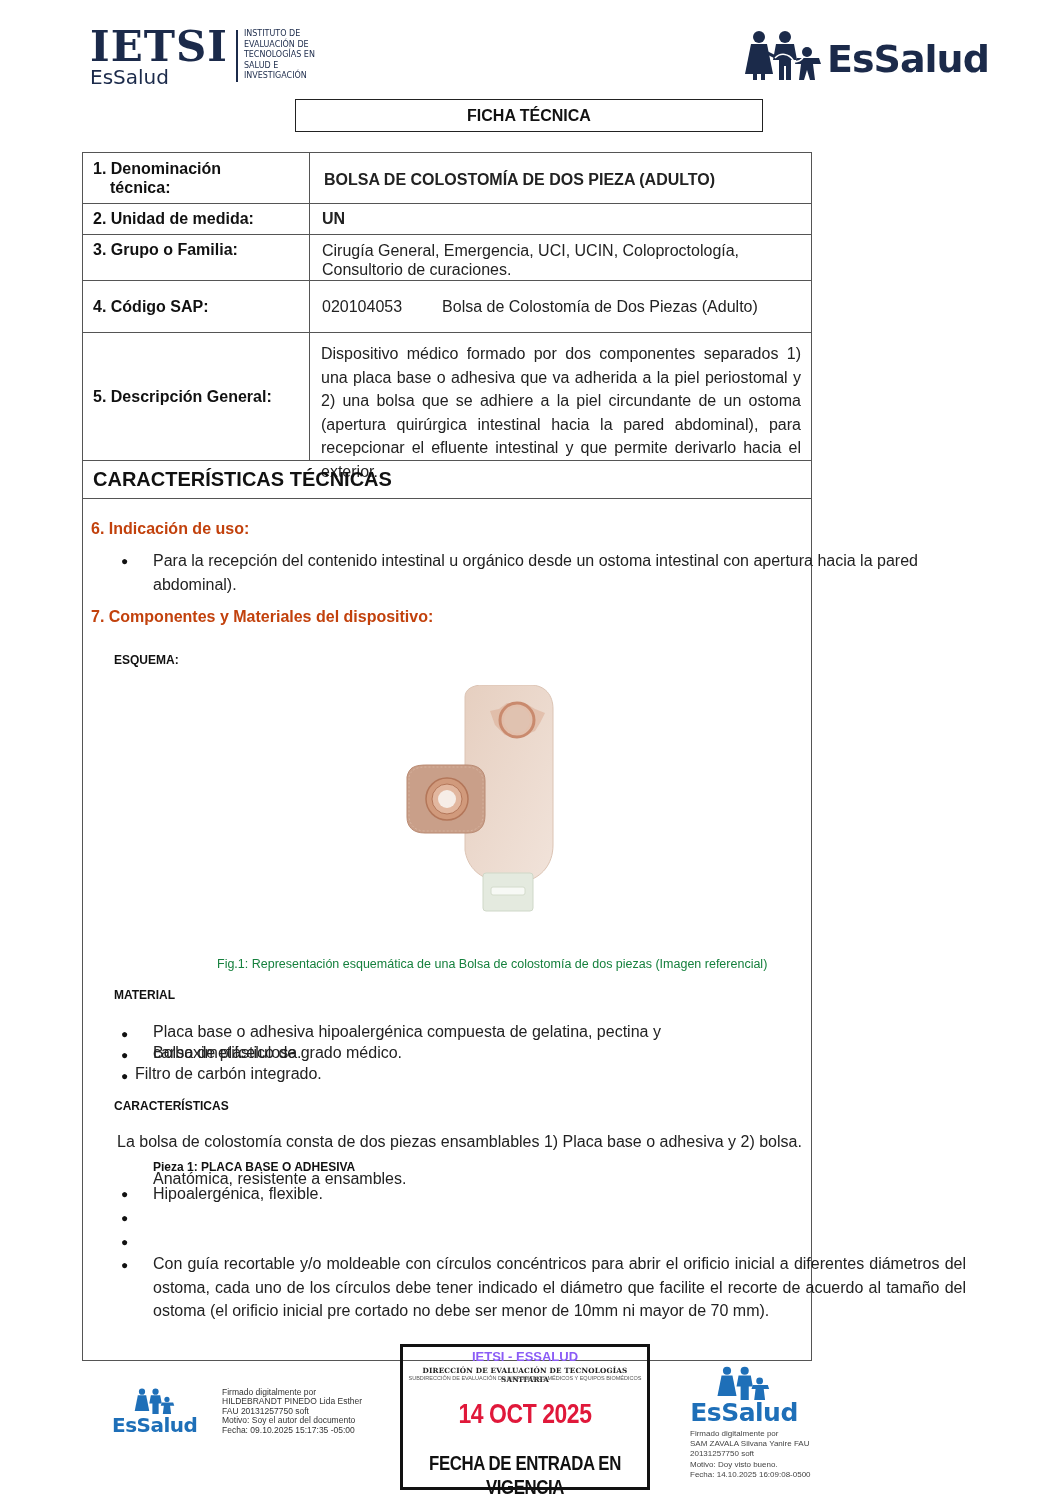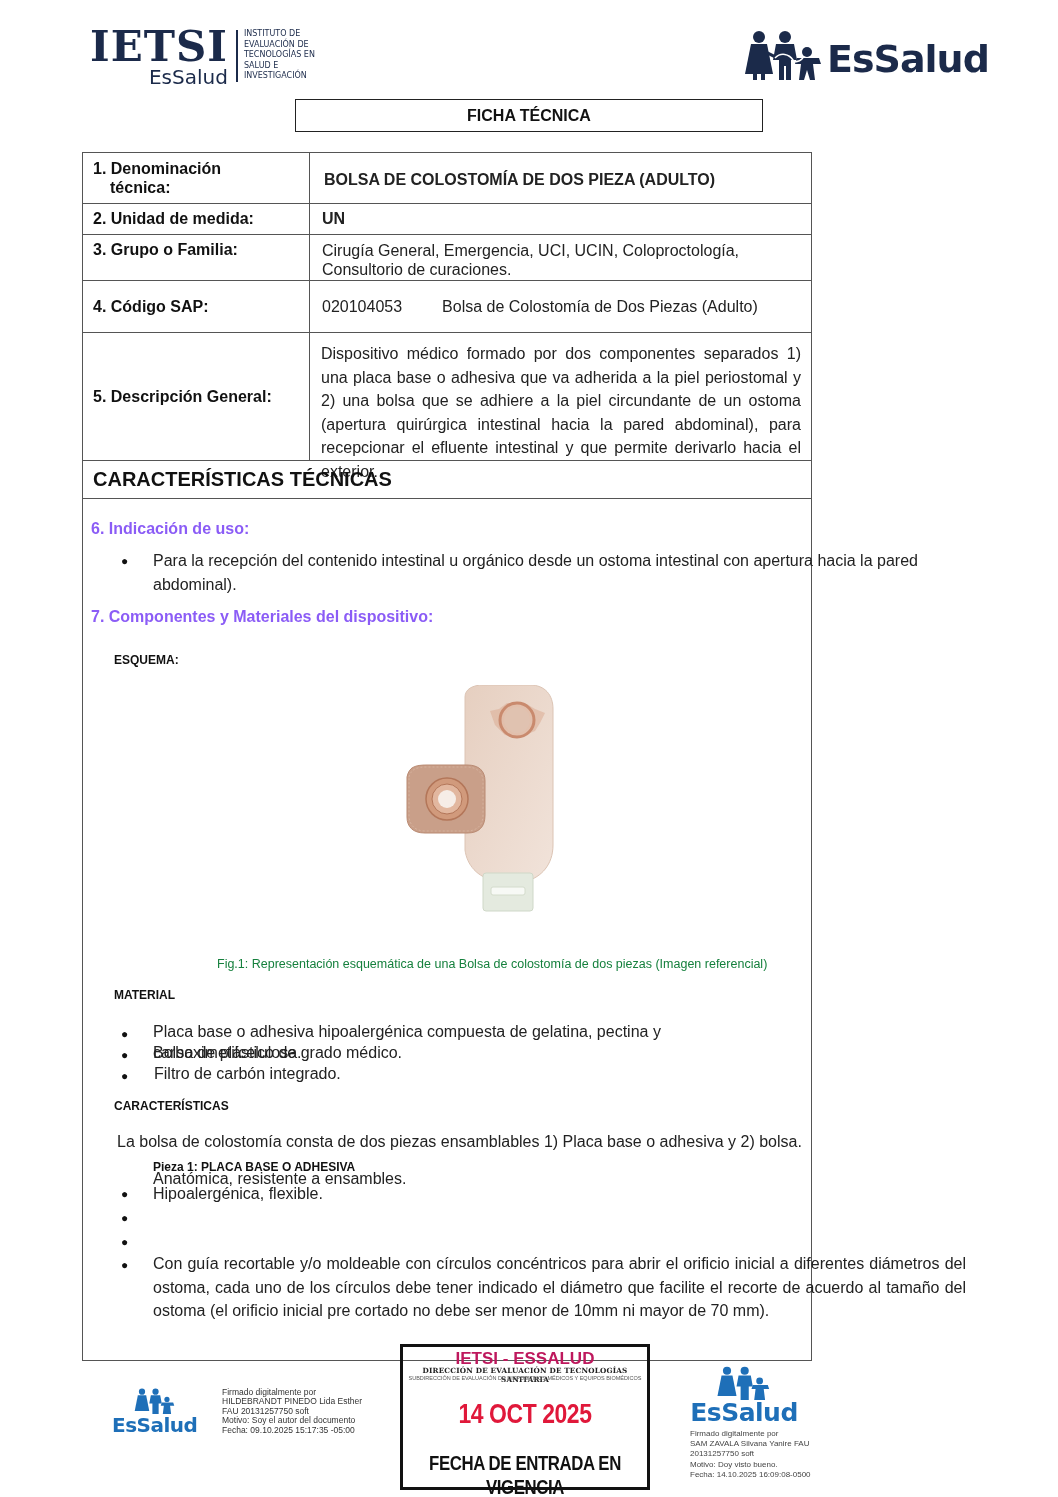--- a/index.html
+++ b/index.html
@@ -1,21 +1,21 @@
 <!DOCTYPE html>
 <html><head>
 <meta charset="utf-8">
 <style>
   * { box-sizing: border-box; margin: 0; padding: 0; }
   html, body { width: 1058px; height: 1497px; background: #ffffff; }
   body { position: relative; font-family: "Liberation Sans", sans-serif; color: #1a1a1a; overflow: hidden; }
 
   
   .ietsi-logo { position: absolute; left: 90px; top: 28px; display: flex; align-items: flex-start; }
-  .ietsi-left { display: flex; flex-direction: column; align-items: flex-end; }
+  .ietsi-left { display: flex; flex-direction: column; }
   .ietsi-word { font-family: "DejaVu Serif", serif; font-weight: bold; font-size: 42px; color: #1b2a4a; line-height: 38px; letter-spacing: 1px; }
   .ietsi-sub { font-family: "DejaVu Sans", sans-serif; font-size: 20px; color: #1b2a4a; line-height: 22px; margin-top: 0px; }
   .ietsi-divider { width: 2px; height: 52px; background: #1b2a4a; margin: 2px 6px 0 8px; }
   .ietsi-text { font-family: "DejaVu Sans", sans-serif; font-size: 8px; color: #1b2a4a; line-height: 10.6px; text-transform: uppercase; margin-top: 1px; }
 
   .essalud-logo { position: absolute; left: 745px; top: 30px; display: flex; align-items: flex-end; }
   .essalud-logo svg { display: block; }
   .essalud-word { font-family: "DejaVu Sans", sans-serif; font-weight: bold; font-size: 38px; color: #1b2a4a; line-height: 42px; margin-left: 4px; letter-spacing: -1px; }
 
   
@@ -24,37 +24,37 @@
   
   .frame { position: absolute; left: 82px; top: 152px; width: 730px; height: 1209px; border: 1px solid #555; }
   .row { position: absolute; left: 0; width: 100%; border-bottom: 1px solid #555; }
   .cell-label { position: absolute; left: 0; top: 0; bottom: 0; width: 227px; border-right: 1px solid #555; display: flex; align-items: center; padding-left: 10px; font-weight: bold; font-size: 16px; color: #111; }
   .cell-value { position: absolute; left: 228px; right: 0; top: 0; bottom: 0; display: flex; align-items: center; padding-left: 11px; padding-right: 10px; font-size: 16px; color: #222; }
 
   .desc-text { font-size: 16px; line-height: 23.5px; text-align: justify; color: #222; }
 
   .section-head { position: absolute; left: 10px; top: 0; bottom: 0; display: flex; align-items: center; font-weight: bold; font-size: 20px; color: #111; }
   .abs { position: absolute; }
-  .num-heading { font-weight: bold; font-size: 16px; color: #8b5cf6; }
+  .num-heading { font-weight: bold; font-size: 16px; color: #c2410c; }
   .para { font-size: 16px; color: #222; line-height: 23.5px; }
   .bullet { position: absolute; font-size: 12px; color: #111; }
   .sub-heading { font-weight: bold; font-size: 12px; color: #111; }
 
   
   .figure { position: absolute; left: 395px; top: 685px; width: 170px; height: 230px; }
   .caption { position: absolute; left: 217px; top: 957px; font-size: 12.5px; color: #15803d; }
 
   
   .sig-left { position: absolute; left: 112px; top: 1388px; display: flex; }
   .sig-left-logo { display: flex; flex-direction: column; align-items: center; }
   .sig-logo-word { font-family: "DejaVu Sans", sans-serif; font-weight: bold; font-size: 20px; color: #1e6fb8; line-height: 22px; letter-spacing: -0.5px; }
   .sig-left-text { position: absolute; left: 222px; top: 1388px; font-size: 8.5px; line-height: 9.4px; color: #333; }
 
   .stamp { position: absolute; left: 400px; top: 1344px; width: 250px; height: 146px; border: 3px solid #111; }
-  .stamp-title { position: absolute; left: 0; right: 0; top: 2px; text-align: center; font-weight: bold; font-size: 17px; color: #be185d; }
+  .stamp-title { position: absolute; left: 0; right: 0; top: 2px; text-align: center; font-weight: bold; font-size: 13px; color: #8b5cf6; }
   .stamp-l1 { position: absolute; left: 0; right: 0; top: 19px; text-align: center; font-family: "DejaVu Serif", serif; font-weight: bold; font-size: 7.2px; color: #222; letter-spacing: 0.2px; }
   .stamp-l2 { position: absolute; left: 0; right: 0; top: 28px; text-align: center; font-size: 5.5px; color: #555; }
   .stamp-date { position: absolute; left: 0; right: 0; top: 52px; text-align: center; font-weight: bold; font-size: 27px; color: #e0183a; transform: scaleX(0.85); letter-spacing: -0.5px; }
   .stamp-foot { position: absolute; left: 0; right: 0; top: 104px; text-align: center; font-weight: bold; font-size: 21px; color: #111; transform: scaleX(0.8); letter-spacing: -0.5px; }
 
   .sig-right { position: absolute; left: 694px; top: 1366px; display: flex; flex-direction: column; align-items: center; width: 100px; }
   .sig-right-word { font-family: "DejaVu Sans", sans-serif; font-weight: bold; font-size: 25px; color: #1e6fb8; line-height: 26px; letter-spacing: -0.5px; }
   .sig-right-text { position: absolute; left: 690px; top: 1429px; font-size: 8px; line-height: 10.2px; color: #444; }
 </style>
 </head>
@@ -141,21 +141,21 @@
   <div class="abs num-heading" style="left:8px; top:455px;">7.  Componentes y Materiales del dispositivo:</div>
   <div class="abs sub-heading" style="left:31px; top:500px;">ESQUEMA:</div>
 
   <div class="abs sub-heading" style="left:31px; top:835px;">MATERIAL</div>
 
   <span class="bullet" style="left:38px; top:874px;">●</span>
   <div class="abs para" style="left:70px; top:868px; line-height:21px;">Placa base o adhesiva hipoalergénica compuesta de gelatina, pectina y carboximetilcelulosa.</div>
   <span class="bullet" style="left:38px; top:895px;">●</span>
   <div class="abs para" style="left:70px; top:889px; line-height:21px;">Bolsa de plástico de grado médico.</div>
   <span class="bullet" style="left:38px; top:916px;">●</span>
-  <div class="abs para" style="left:71px; top:910px; line-height:21px;">Filtro de carbón integrado.</div>
+  <div class="abs para" style="left:52px; top:910px; line-height:21px;">Filtro de carbón integrado.</div>
 
   <div class="abs sub-heading" style="left:31px; top:946px;">CARACTERÍSTICAS</div>
   <div class="abs para" style="left:34px; top:977px;">La bolsa de colostomía consta de dos piezas ensamblables 1) Placa base o adhesiva y 2) bolsa.</div>
   <div class="abs sub-heading" style="left:70px; top:1007px;">Pieza 1: PLACA BASE O ADHESIVA</div>
 
   <span class="bullet" style="left:38px; top:1034px;">●</span>
   <div class="abs para" style="left:70px; top:1029px;">Hipoalergénica, flexible.</div>
   <span class="bullet" style="left:38px; top:1058px;">●</span>
   <span class="bullet" style="left:38px; top:1082px;">●</span>
   <div class="abs para" style="left:70px; top:1014px;">Anatómica, resistente a ensambles.</div>

